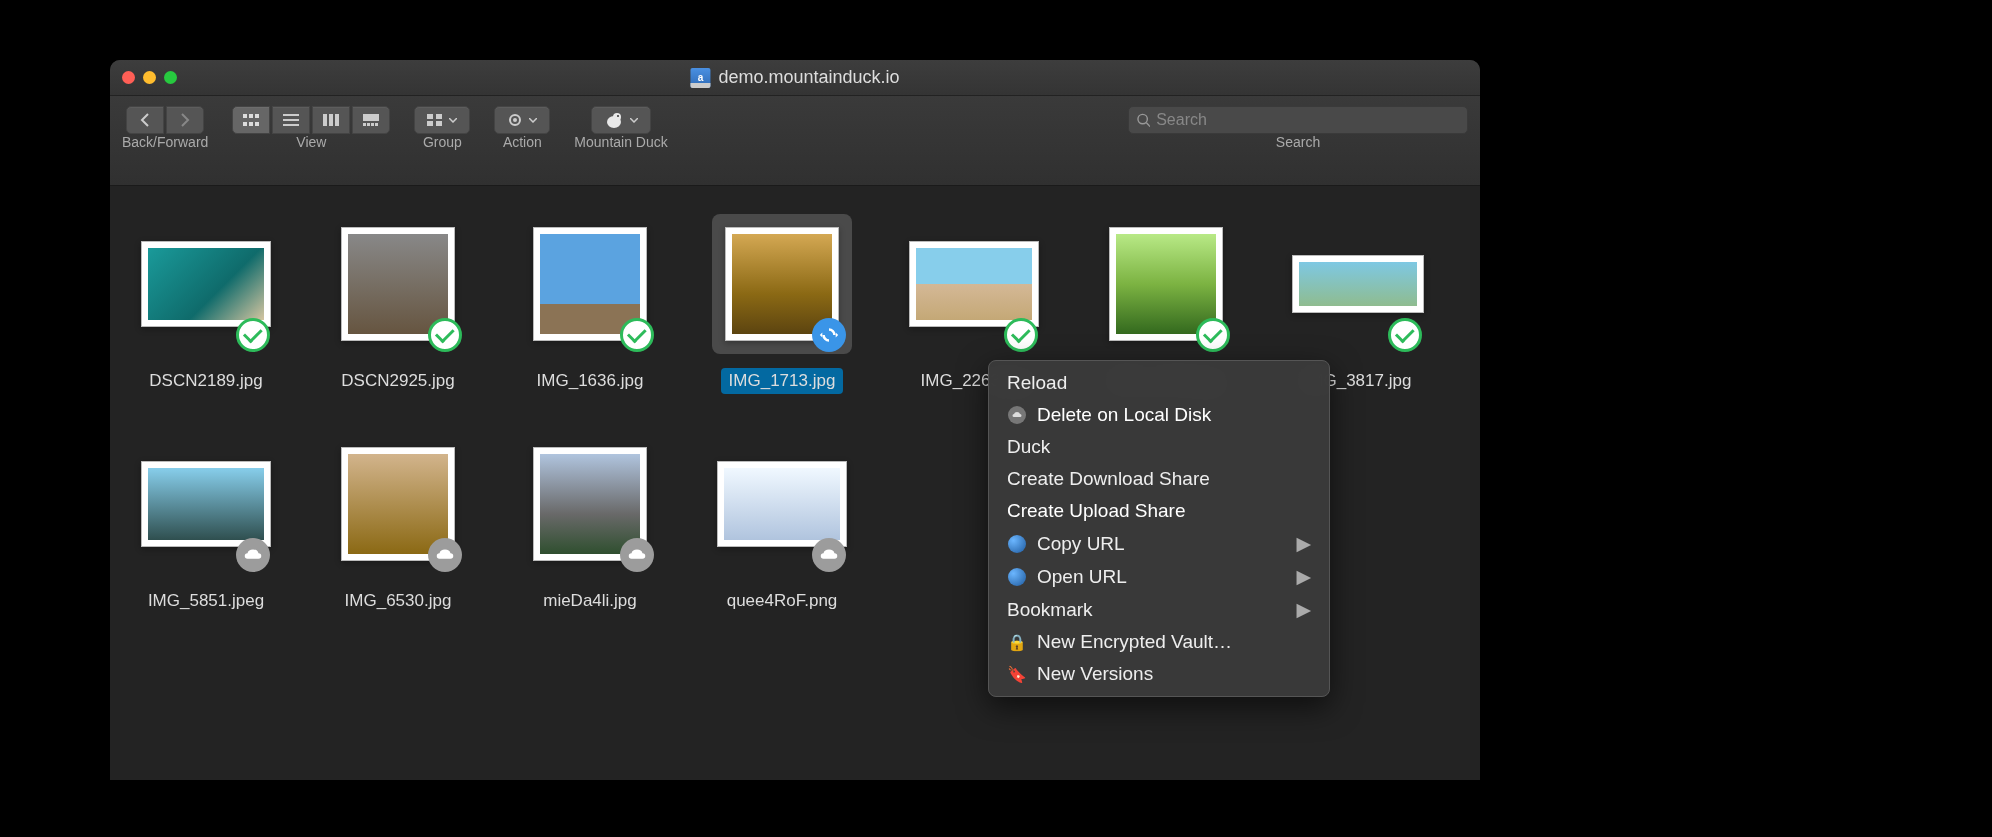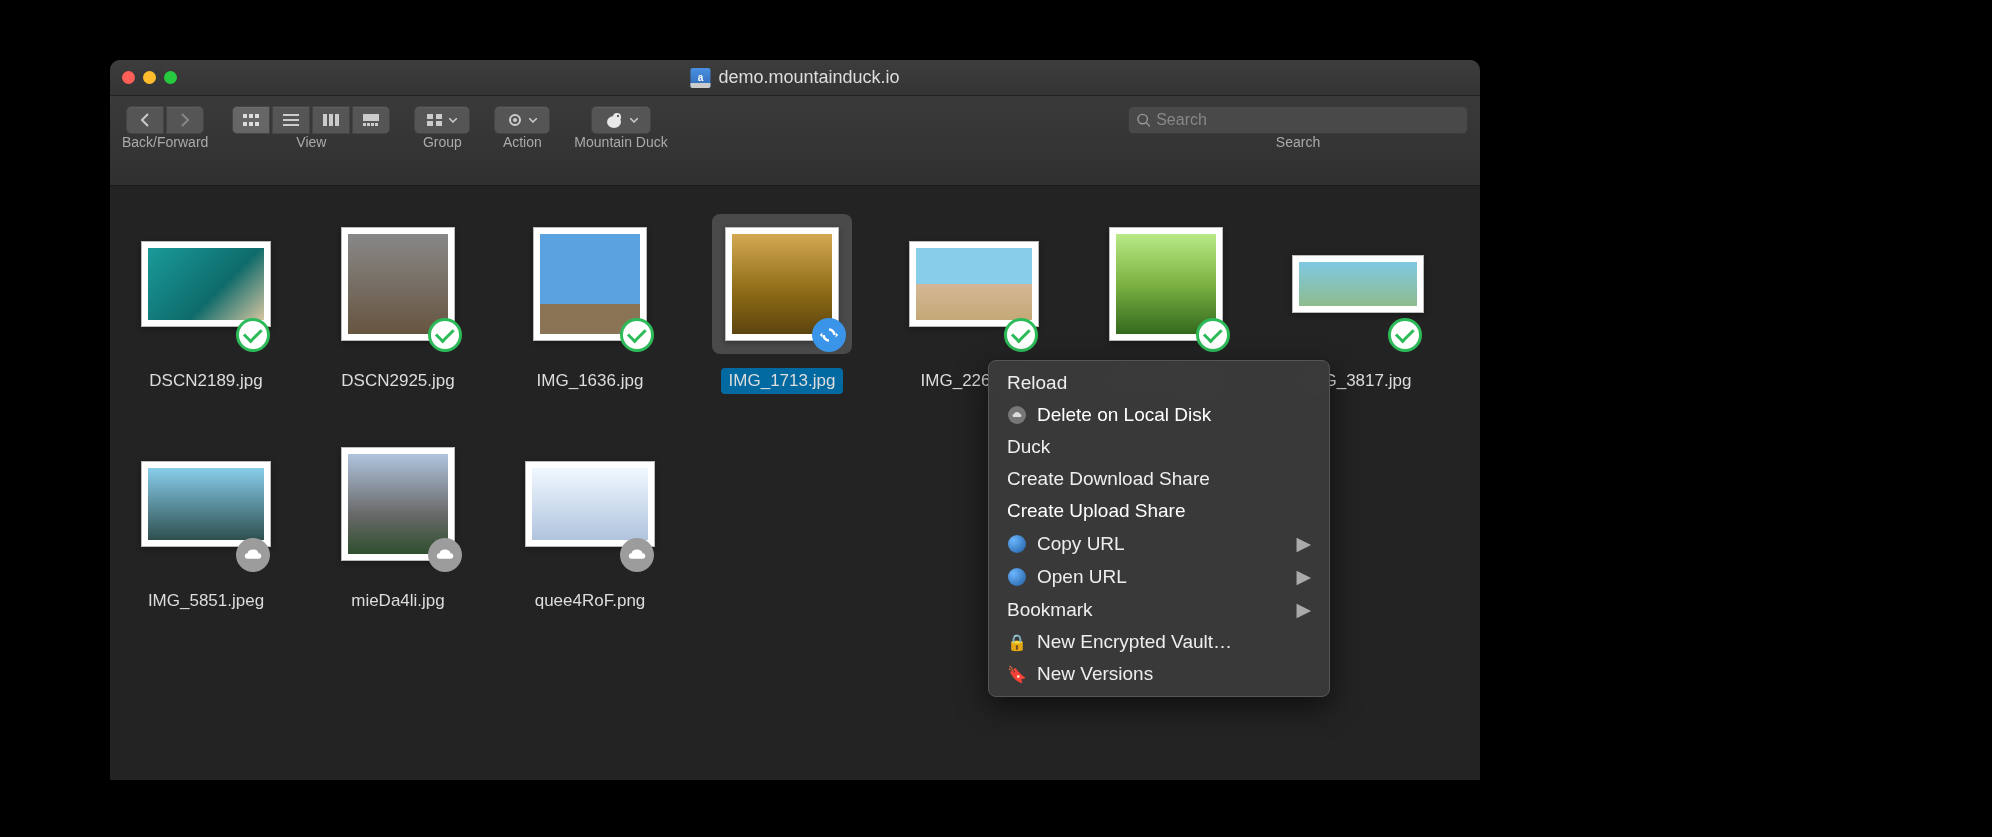--- a/index.html
+++ b/index.html
@@ -486,20 +486,33 @@
               <svg viewBox="0 0 24 24">
                 <path d="M6 16 Q3 16 3 13 Q3 10 6 10 Q7 6 12 6 Q17 6 18 10 Q21 10 21 13 Q21 16 18 16 Z" fill="#fff"></path>
               </svg>
             </div>
           </div>
           <div class="file-name">IMG_5851.jpeg</div>
         </div>
         <div class="file-item">
           <div class="thumb-wrap">
             <div class="thumb">
+              <div class="thumb-inner bg-hive"></div>
+            </div>
+            <div class="badge cloud">
+              <svg viewBox="0 0 24 24">
+                <path d="M6 16 Q3 16 3 13 Q3 10 6 10 Q7 6 12 6 Q17 6 18 10 Q21 10 21 13 Q21 16 18 16 Z" fill="#fff"></path>
+              </svg>
+            </div>
+          </div>
+          <div class="file-name">IMG_6530.jpg</div>
+        </div>
+        <div class="file-item">
+          <div class="thumb-wrap">
+            <div class="thumb">
               <div class="thumb-inner bg-mountain"></div>
             </div>
             <div class="badge cloud">
               <svg viewBox="0 0 24 24">
                 <path d="M6 16 Q3 16 3 13 Q3 10 6 10 Q7 6 12 6 Q17 6 18 10 Q21 10 21 13 Q21 16 18 16 Z" fill="#fff"></path>
               </svg>
             </div>
           </div>
           <div class="file-name">mieDa4li.jpg</div>
         </div>

